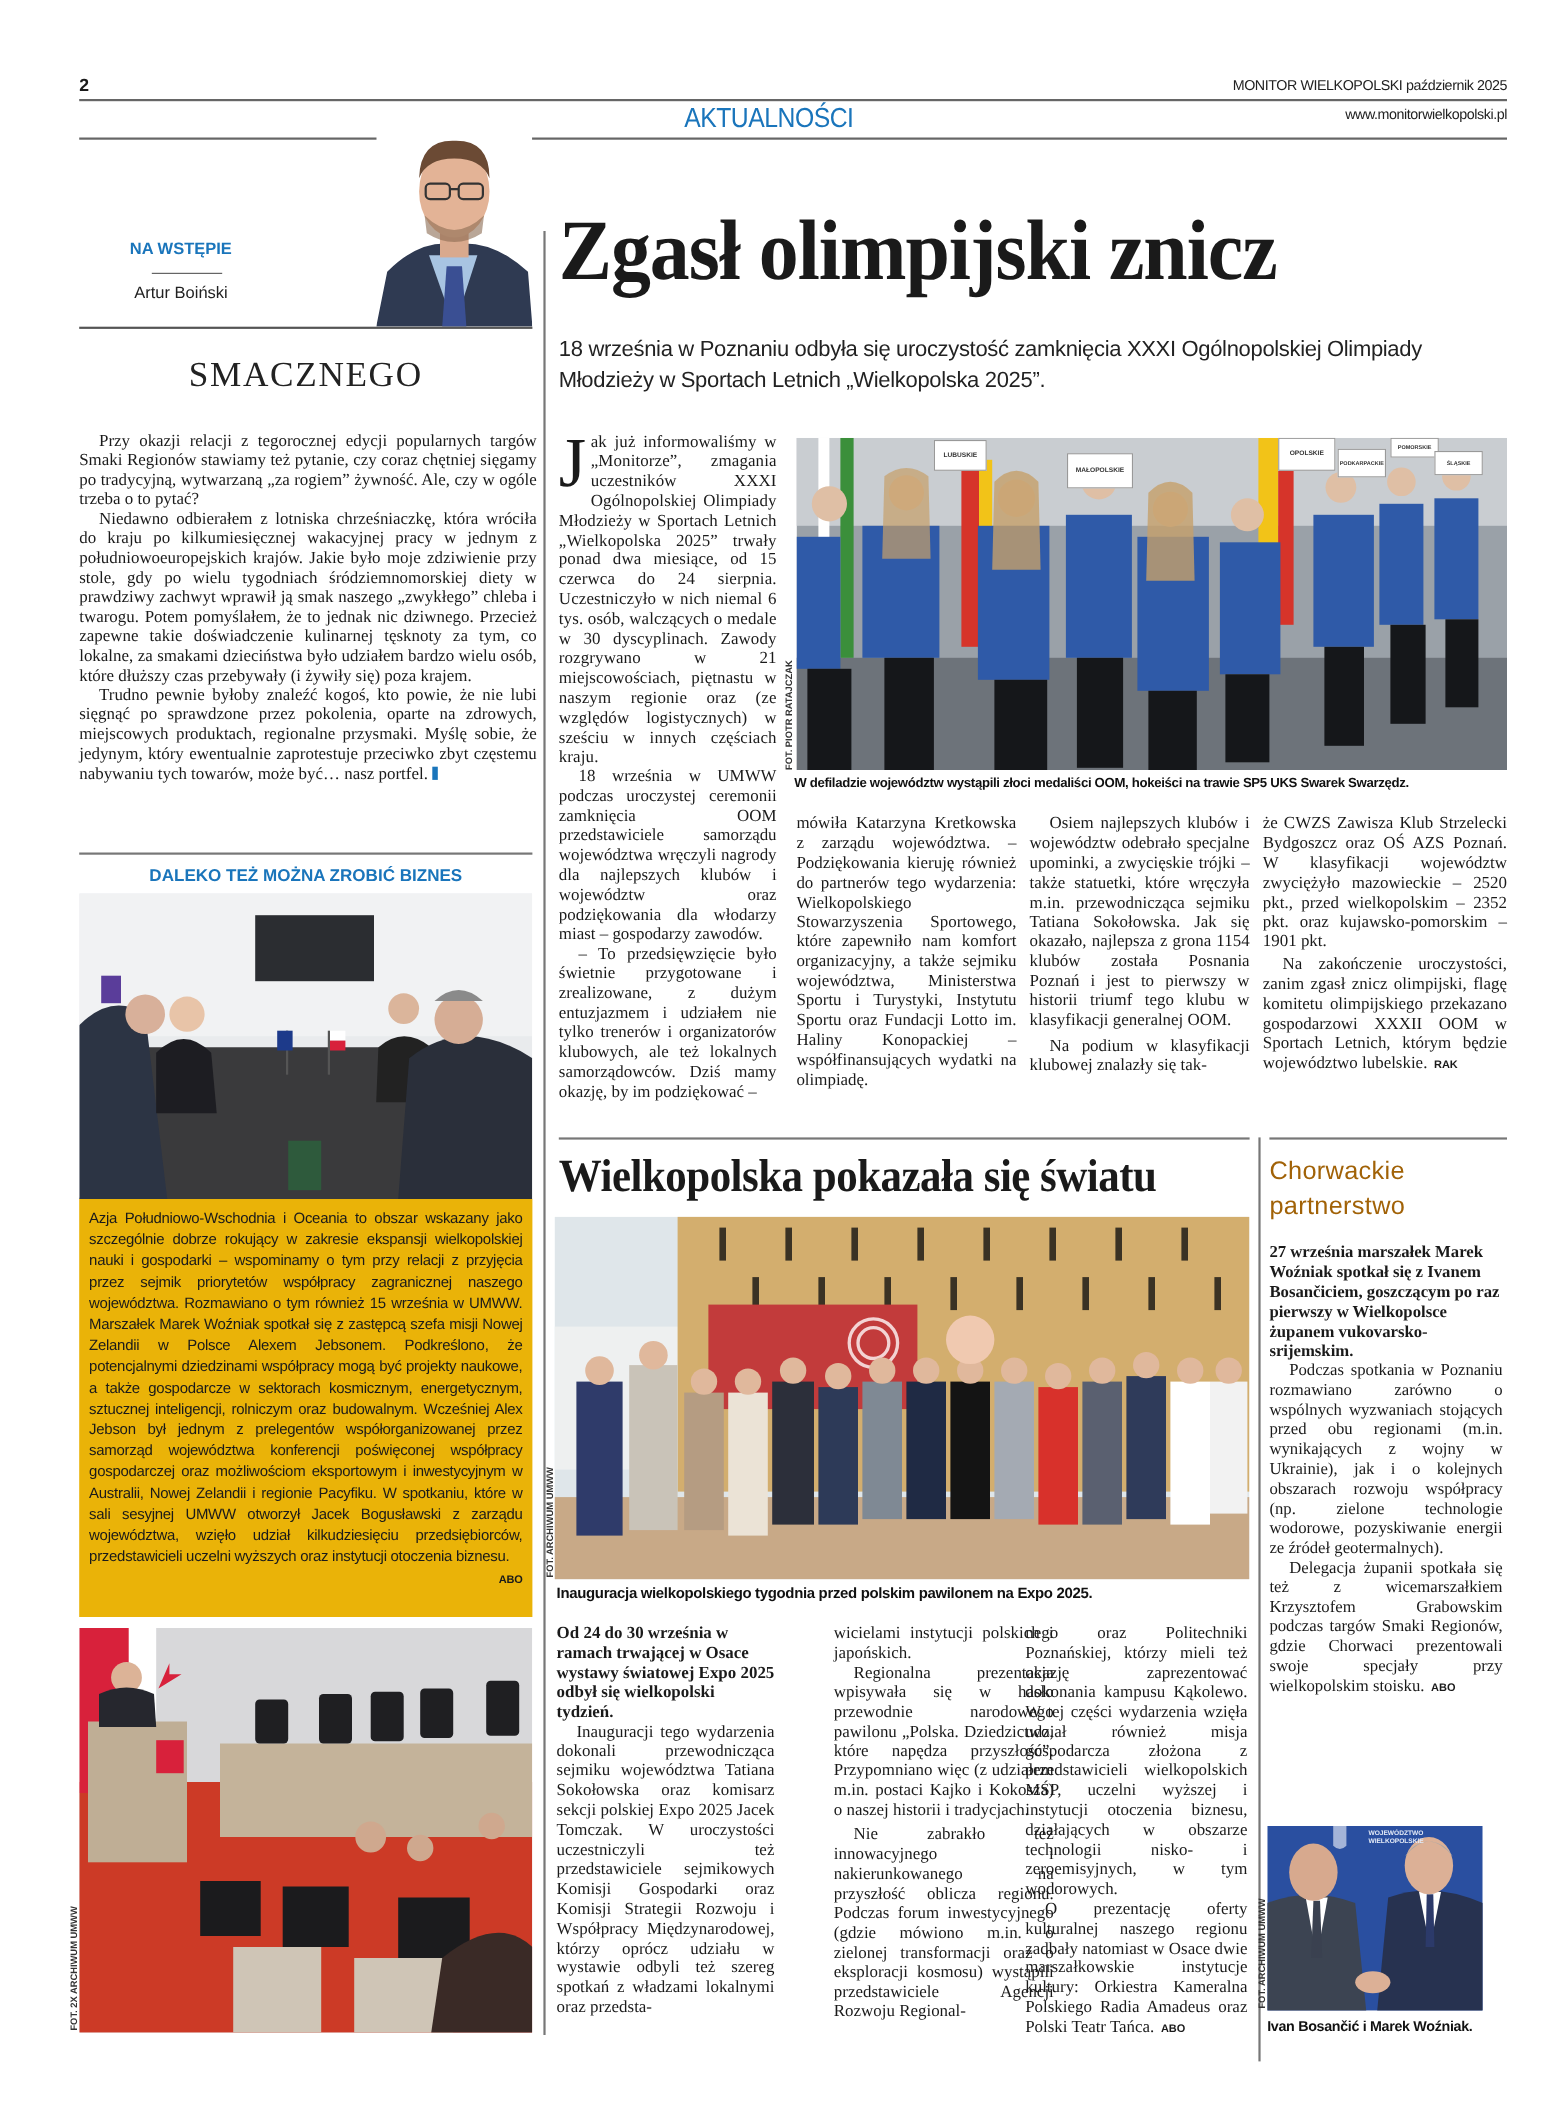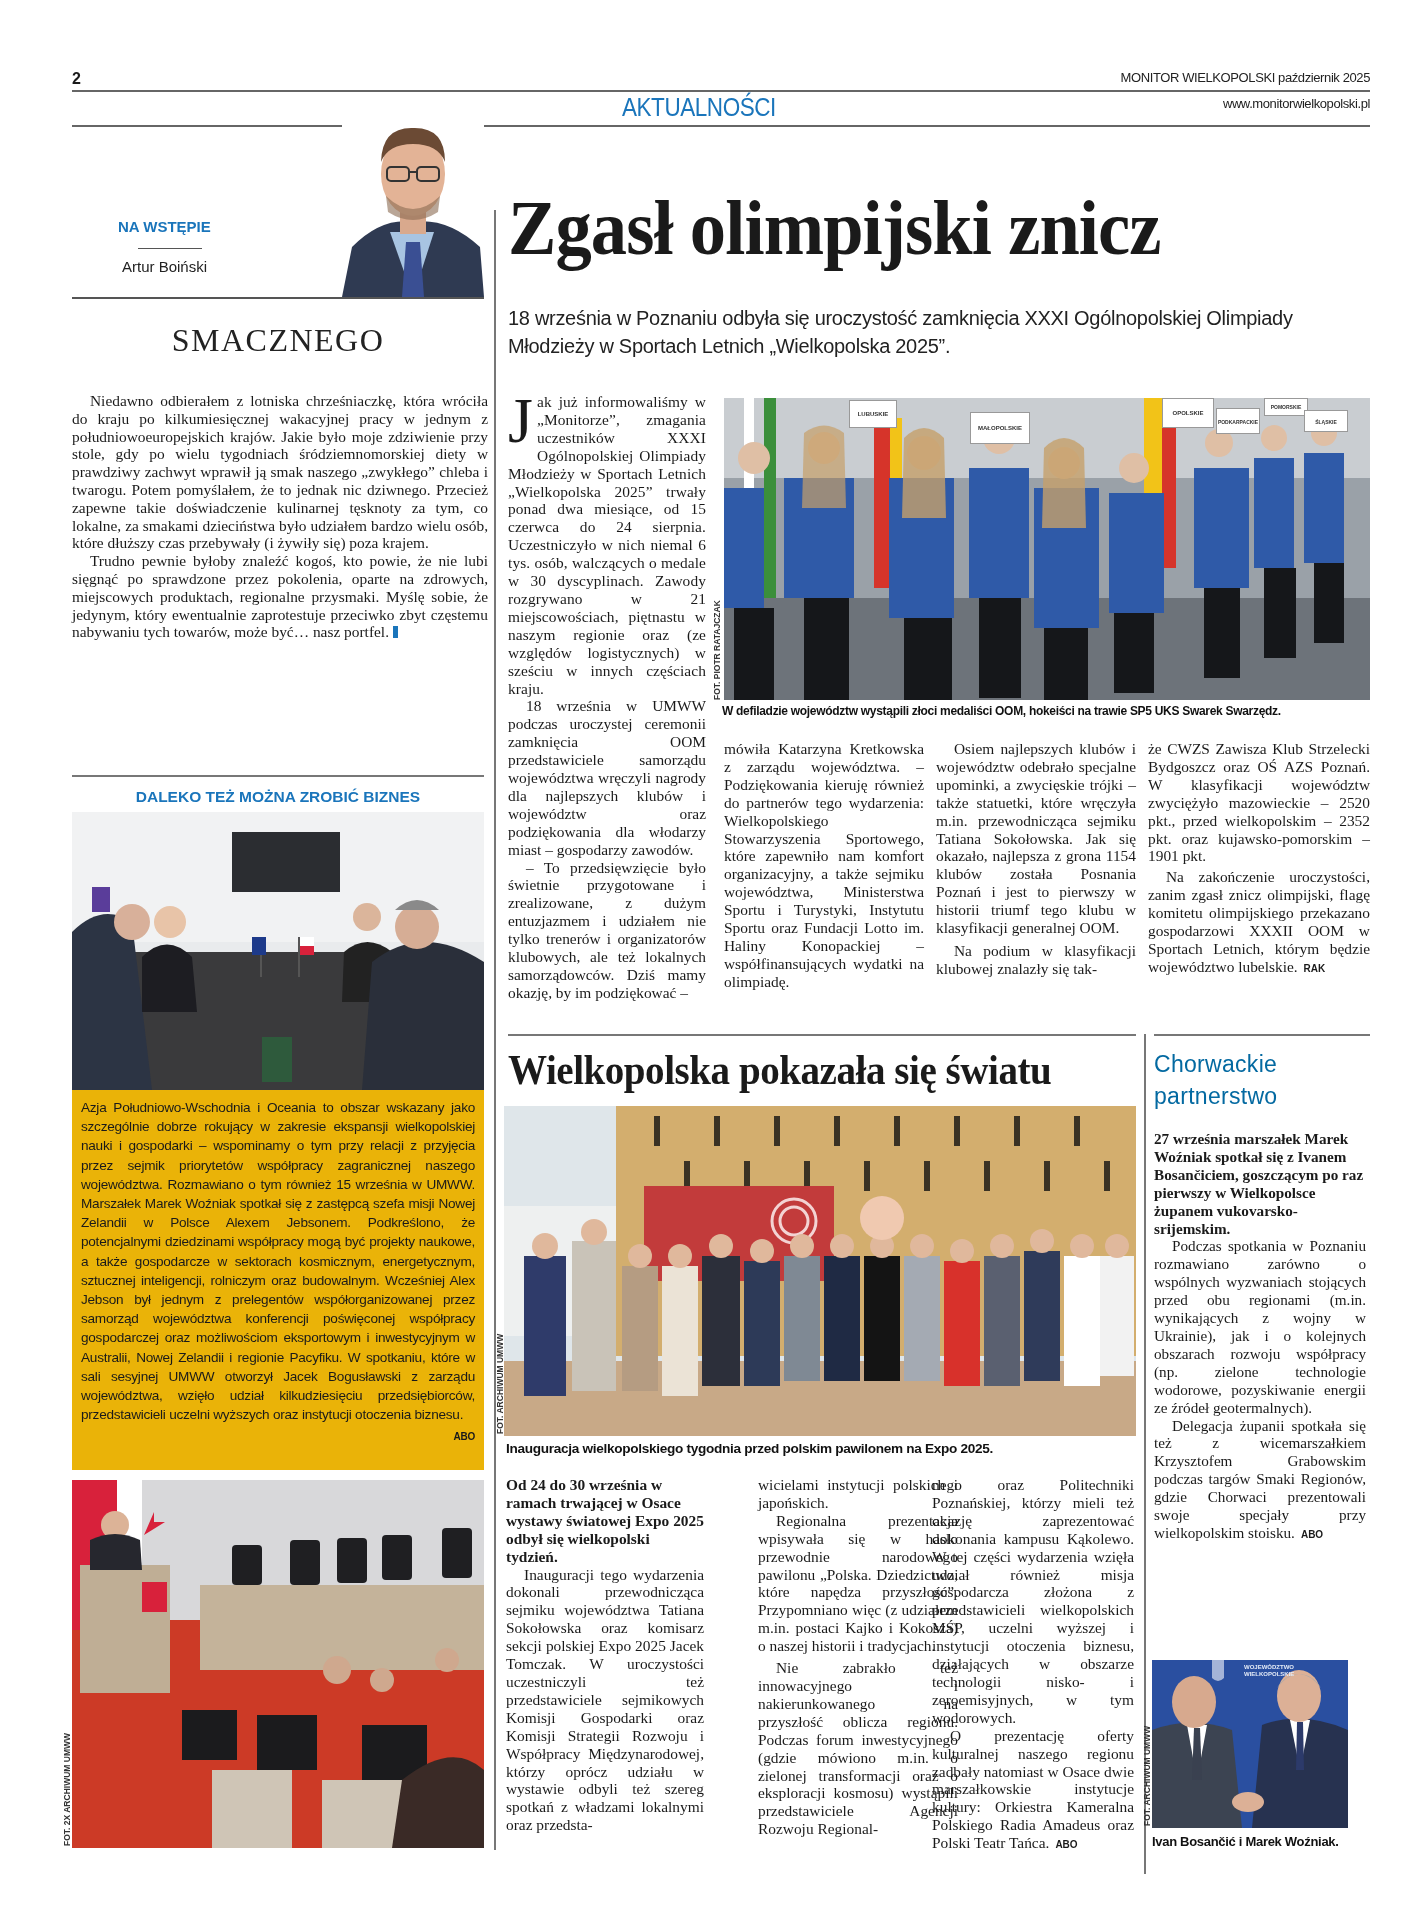--- a/index.html
+++ b/index.html
@@ -47,20 +47,21 @@
     <rect x="45" y="45" width="22" height="14" rx="4" fill="none" stroke="#333" stroke-width="2"></rect>
     <rect x="75" y="45" width="22" height="14" rx="4" fill="none" stroke="#333" stroke-width="2"></rect>
     <line x1="67" y1="50" x2="75" y2="50" stroke="#333" stroke-width="2"></line>
   </svg>
 </div>
 <div class="rule" style="left:72px;top:297px;width:412px;height:1.5px;background:#555;"></div>
 
 <div class="abs serif" style="left:72px;top:322px;width:412px;text-align:center;font-size:32px;letter-spacing:1.5px;color:#222;">SMACZNEGO</div>
 
 <div class="abs" style="left:72px;top:392px;width:416px;">
+  <p class="body indent" style="font-size:15.4px;line-height:17.8px;">Przy okazji relacji z tegorocznej edycji popularnych targów Smaki Regionów stawiamy też pytanie, czy coraz chętniej sięgamy po tradycyjną, wytwarzaną „za rogiem” żywność. Ale, czy w ogóle trzeba o to pytać?</p>
   <p class="body indent" style="font-size:15.4px;line-height:17.8px;">Niedawno odbierałem z lotniska chrześniaczkę, która wróciła do kraju po kilkumiesięcznej wakacyjnej pracy w jednym z południowoeuropejskich krajów. Jakie było moje zdziwienie przy stole, gdy po wielu tygodniach śródziemnomorskiej diety w prawdziwy zachwyt wprawił ją smak naszego „zwykłego” chleba i twarogu. Potem pomyślałem, że to jednak nic dziwnego. Przecież zapewne takie doświadczenie kulinarnej tęsknoty za tym, co lokalne, za smakami dzieciństwa było udziałem bardzo wielu osób, które dłuższy czas przebywały (i żywiły się) poza krajem.</p>
   <p class="body indent" style="font-size:15.4px;line-height:17.8px;"><span>Trudno pewnie byłoby znaleźć kogoś, kto powie, że nie lubi sięgnąć po sprawdzone przez pokolenia, oparte na zdrowych, miejscowych produktach, regionalne przysmaki. Myślę sobie, że jedynym, który ewentualnie zaprotestuje przeciwko zbyt częstemu nabywaniu tych towarów, może być… nasz portfel.</span> <span style="display:inline-block;width:5px;height:12px;background:#1a75bb;vertical-align:-1px;"></span></p>
 </div>
 
 <div class="rule" style="left:72px;top:775px;width:412px;height:1.5px;background:#777;"></div>
 <div class="abs sans" style="left:72px;top:788px;width:412px;text-align:center;font-size:15.5px;font-weight:bold;color:#1a75bb;">DALEKO TEŻ MOŻNA ZROBIĆ BIZNES</div>
 
 <div class="photo" style="left:72px;top:812px;width:412px;height:278px;">
   <svg width="412" height="278" viewBox="0 0 412 278">
     <rect width="412" height="278" fill="#e9ebed"></rect>
@@ -283,21 +284,21 @@
 <div class="abs" style="left:718px;top:1476px;width:200px;margin-left:40px;">
   <p class="body" style="font-size:15.4px;line-height:17.9px;">wicielami instytucji polskich i japońskich.</p>
   <p class="body indent" style="font-size:15.4px;line-height:17.9px;">Regionalna prezentacja wpisywała się w hasło przewodnie narodowego pawilonu „Polska. Dziedzictwo, które napędza przyszłość”. Przypomniano więc (z udziałem m.in. postaci Kajko i Kokosza) o naszej historii i tradycjach.</p>
   <p class="body indent" style="font-size:15.4px;line-height:17.9px;margin-top:4px;">Nie zabrakło też innowacyjnego i nakierunkowanego na przyszłość oblicza regionu. Podczas forum inwestycyjnego (gdzie mówiono m.in. o zielonej transformacji oraz o eksploracji kosmosu) wystąpili przedstawiciele Agencji Rozwoju Regional-</p>
 </div>
 <div class="abs" style="left:932px;top:1476px;width:202px;">
   <p class="body" style="font-size:15.4px;line-height:17.9px;">nego oraz Politechniki Poznańskiej, którzy mieli też okazję zaprezentować dokonania kampusu Kąkolewo. W tej części wydarzenia wzięła udział również misja gospodarcza złożona z przedstawicieli wielkopolskich MŚP, uczelni wyższej i instytucji otoczenia biznesu, działających w obszarze technologii nisko- i zeroemisyjnych, w tym wodorowych.</p>
   <p class="body indent" style="font-size:15.4px;line-height:17.9px;"><span>O prezentację oferty kulturalnej naszego regionu zadbały natomiast w Osace dwie marszałkowskie instytucje kultury: Orkiestra Kameralna Polskiego Radia Amadeus oraz Polski Teatr Tańca.</span><span class="sig">ABO</span></p>
 </div>
 
-<div class="abs sans" style="left:1154px;top:1048px;font-size:23px;line-height:32px;letter-spacing:0.3px;color:#0369a1;">
+<div class="abs sans" style="left:1154px;top:1048px;font-size:23px;line-height:32px;letter-spacing:0.3px;color:#a16207;">
   <div>Chorwackie</div>
   <div>partnerstwo</div>
 </div>
 <div class="abs" style="left:1154px;top:1130px;width:212px;">
   <p class="serif" style="font-size:15.2px;line-height:17.9px;font-weight:bold;">27 września marszałek Marek Woźniak spotkał się z Ivanem Bosančiciem, goszczącym po raz pierwszy w Wielkopolsce żupanem vukovarsko-srijemskim.</p>
   <p class="body indent" style="font-size:15.2px;line-height:17.9px;">Podczas spotkania w Poznaniu rozmawiano zarówno o wspólnych wyzwaniach stojących przed obu regionami (m.in. wynikających z wojny w Ukrainie), jak i o kolejnych obszarach rozwoju współpracy (np. zielone technologie wodorowe, pozyskiwanie energii ze źródeł geotermalnych).</p>
   <p class="body indent" style="font-size:15.2px;line-height:17.9px;"><span>Delegacja żupanii spotkała się też z wicemarszałkiem Krzysztofem Grabowskim podczas targów Smaki Regionów, gdzie Chorwaci prezentowali swoje specjały przy wielkopolskim stoisku.</span><span class="sig">ABO</span></p>
 </div>
 
 <div class="photo" style="left:1152px;top:1660px;width:196px;height:168px;">

